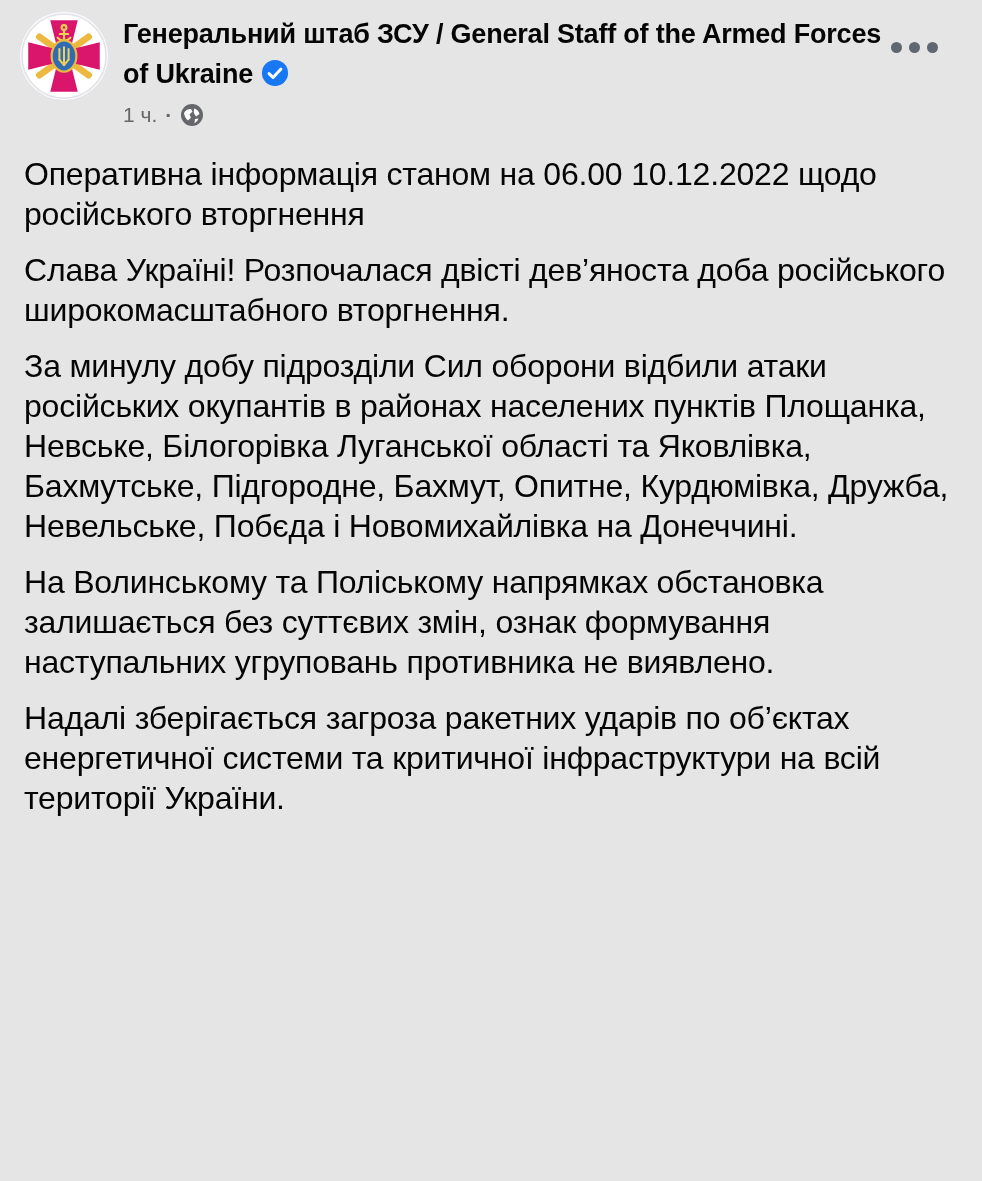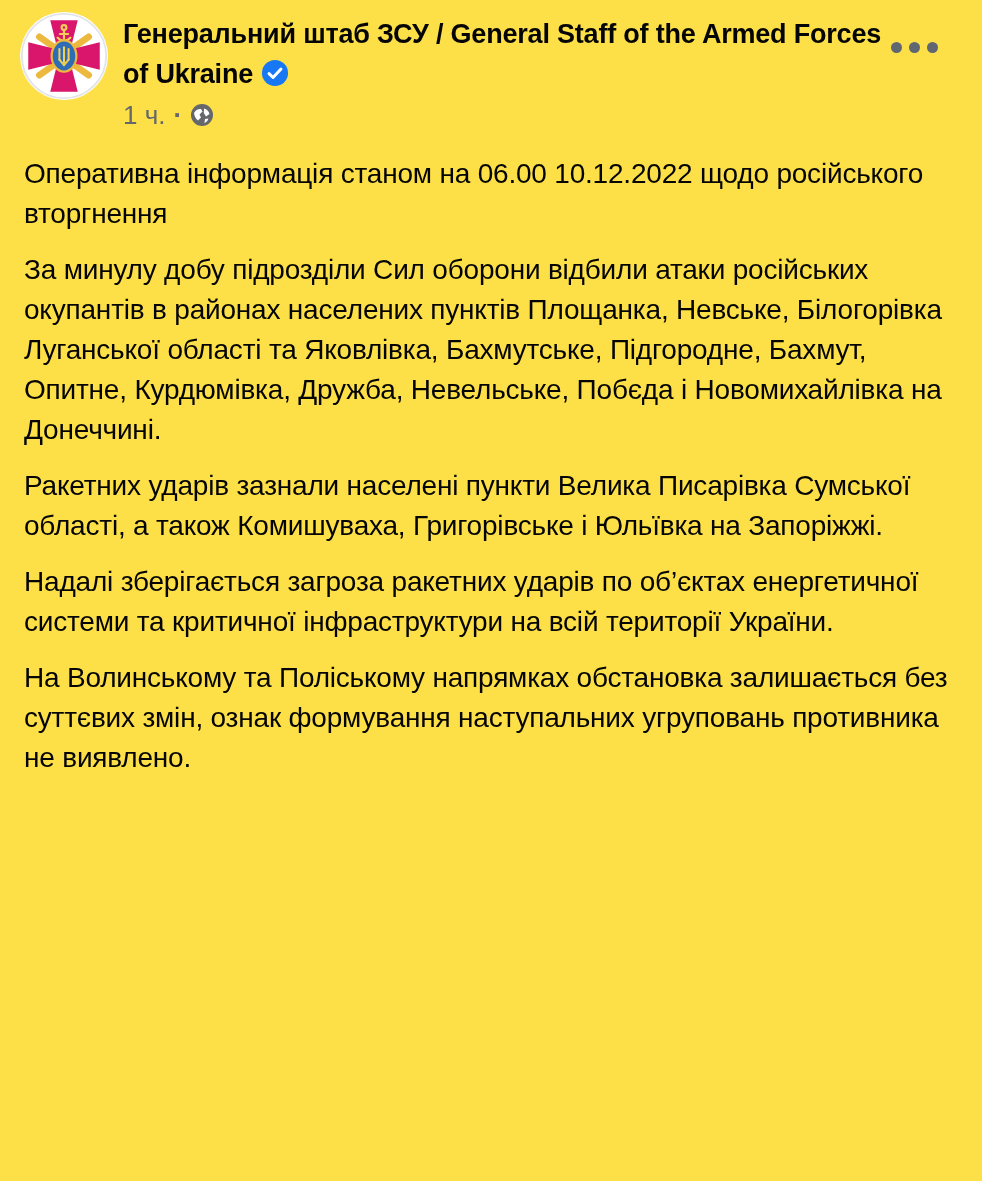--- a/index.html
+++ b/index.html
@@ -1,21 +1,21 @@
 <!DOCTYPE html>
 <html lang="uk"><head>
 <meta charset="utf-8">
 <style>
   html, body { margin:0; padding:0; background:#ffffff; }
   body { font-family:"Liberation Sans", sans-serif; color:#050505; }
 
   .post-card{
     position:relative;
     width:982px; height:1181px;
-    background:#fde047;
+    background:#e5e5e5;
     overflow:hidden;
     box-sizing:border-box;
   }
 
   
   .post-header{
     display:flex;
     align-items:flex-start;
     padding:12px 20px 0 20px;
     box-sizing:border-box;
@@ -47,21 +47,21 @@
     width:28px; height:28px;
     margin-left:8px;
     vertical-align:-4px;
   }
   .meta-row{
     display:flex;
     align-items:center;
     gap:8px;
     margin-top:8px;
     color:#65676b;
-    font-size:26px;
+    font-size:21px;
     line-height:26px;
   }
   .meta-sep{ font-weight:700; }
   .globe-icon{ width:24px; height:24px; display:inline-block; }
 
   .more-button{
     position:absolute;
     top:36px; right:38px;
     display:flex;
     gap:7px;
@@ -75,21 +75,21 @@
     background:#606770;
   }
 
   
   .post-body{
     padding:26px 30px 0 24px;
     box-sizing:border-box;
   }
   .post-body p{
     margin:0 0 16px 0;
-    font-size:28px;
+    font-size:32px;
     line-height:40px;
     color:#050505;
     letter-spacing:-0.2px;
   }
   .post-link{
     color:#3b76d9;
     text-decoration:none;
     cursor:pointer;
   }
 </style>
@@ -165,19 +165,19 @@
       <span class="dot"></span>
       <span class="dot"></span>
       <span class="dot"></span>
     </button>
   </div>
 
   <div class="post-body">
     <p>Оперативна інформація станом на 06.00 10.12.2022 щодо російського вторгнення</p>
 
 
+    <p>Слава Україні! Розпочалася двісті дев’яноста доба російського широкомасштабного вторгнення.</p>
     <p>За минулу добу підрозділи Сил оборони відбили атаки російських окупантів в районах населених пунктів Площанка, Невське, Білогорівка Луганської області та Яковлівка, Бахмутське, Підгородне, Бахмут, Опитне, Курдюмівка, Дружба, Невельське, Побєда і Новомихайлівка на Донеччині.</p>
-    <p>Ракетних ударів зазнали населені пункти Велика Писарівка Сумської області, а також Комишуваха, Григорівське і Юльївка на Запоріжжі.</p>
+    <p>На Волинському та Поліському напрямках обстановка залишається без суттєвих змін, ознак формування наступальних угруповань противника не виявлено.</p>
     <p>Надалі зберігається загроза ракетних ударів по об’єктах енергетичної системи та критичної інфраструктури на всій території України.</p>
-    <p>На Волинському та Поліському напрямках обстановка залишається без суттєвих змін, ознак формування наступальних угруповань противника не виявлено.</p>
   </div>
 
 </div>
 
 </body></html>

